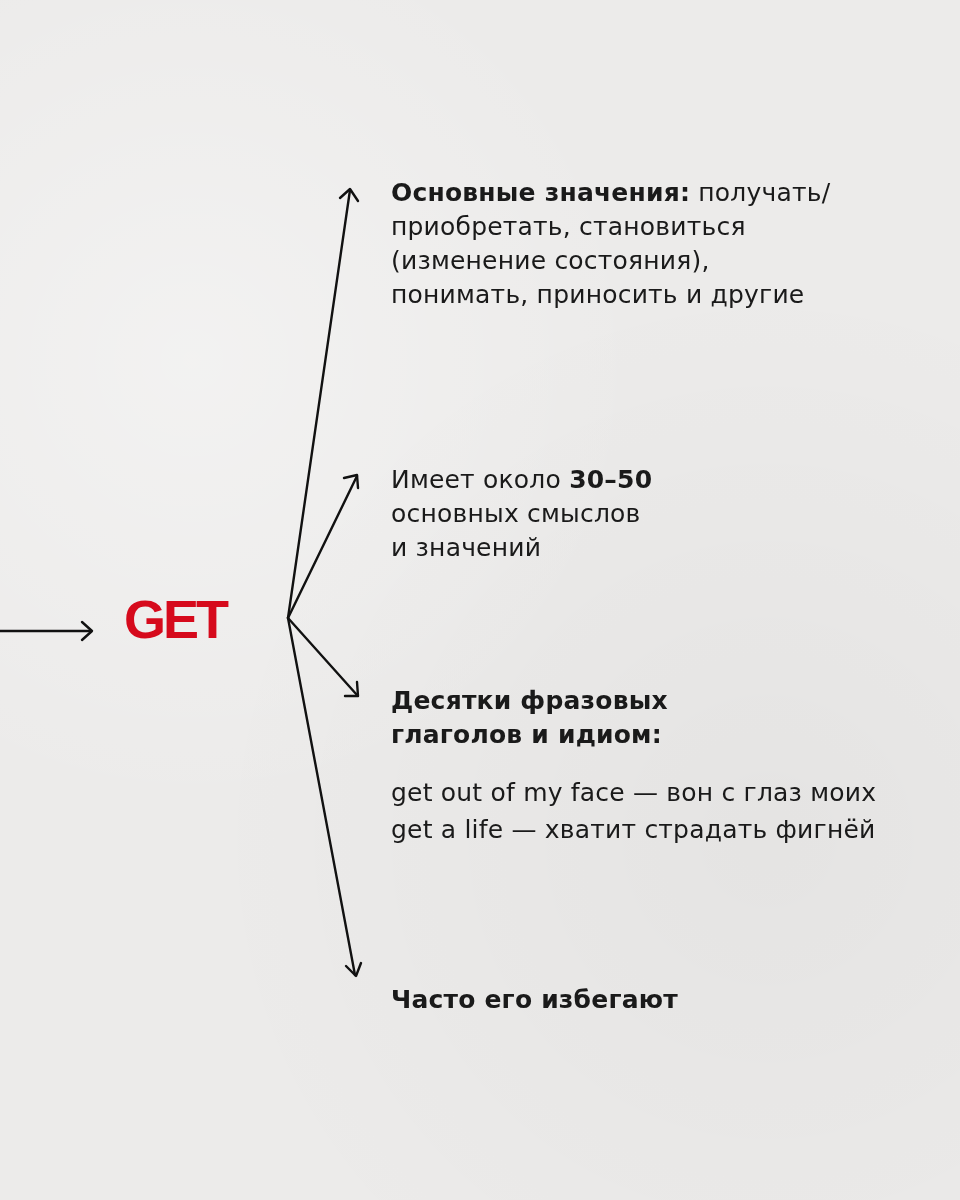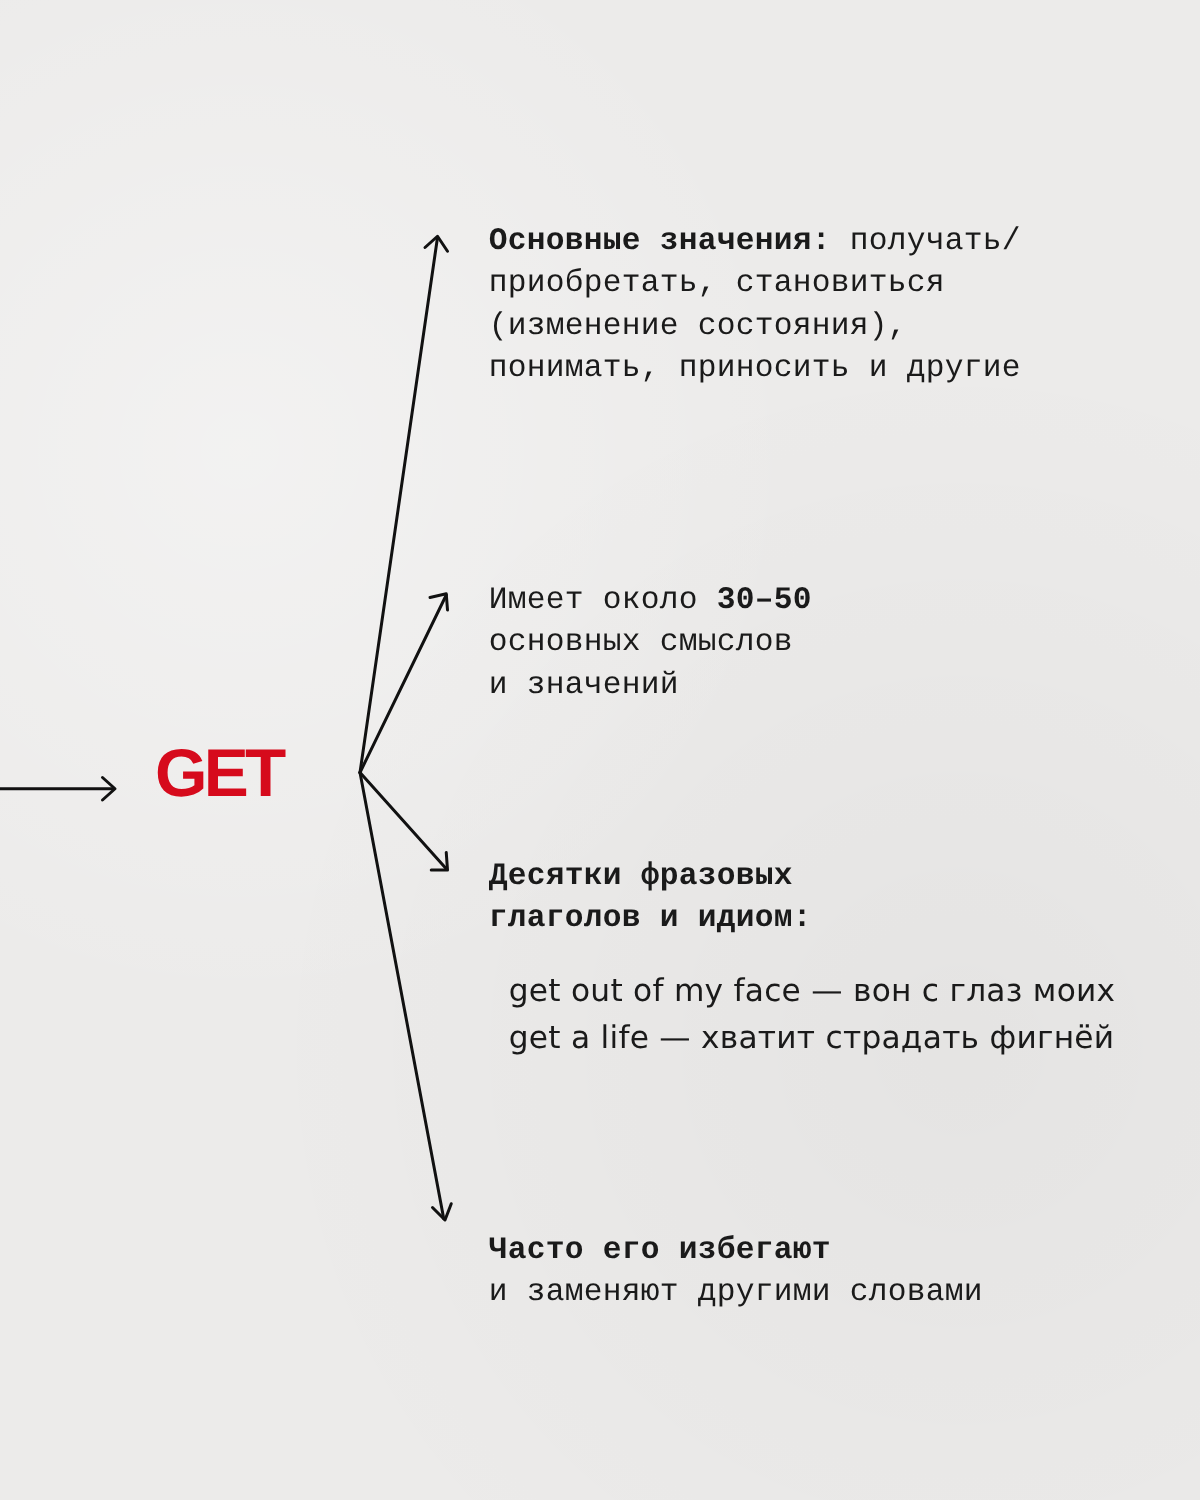--- a/index.html
+++ b/index.html
@@ -16,24 +16,24 @@
   .get {
     position: absolute; left: 124px; top: 592px;
     font-family: "Liberation Sans", sans-serif; font-weight: 700;
     font-size: 54px; letter-spacing: -3px; color: #d60a1c; line-height: 1;
   }
   .block { position: absolute; left: 391px; font-size: 25px; line-height: 34px; letter-spacing: 0.2px; }
   .block b { font-weight: 700; }
   .b1 { top: 176px; width: 540px; }
   .b2 { top: 463px; width: 340px; }
   .b3 { top: 684px; width: 520px; }
-  .b3 .idioms { margin-top: 22px; margin-left: 16px; }
+  .b3 .idioms { margin-top: 22px; }
   .b3 .idiom { display: block; line-height: 37px; }
   .b4 { top: 964px; width: 520px; margin-top: 19px; }
-  .line { display: block; font-family: Liberation Mono, monospace; }
+  .line { display: block; }
 </style>
 </head>
 <body>
 
 <svg class="arrows" viewBox="0 0 960 1200">
   <g stroke="#111" stroke-width="2.4" fill="none" stroke-linecap="round" stroke-linejoin="round">
 
     <g>
       <line x1="0" y1="631" x2="91" y2="631"></line>
       <polyline points="82,622 92,631 82,640"></polyline>
@@ -80,14 +80,13 @@
   <b class="line">Десятки фразовых</b>
   <b class="line">глаголов и идиом:</b>
   <div class="idioms">
     <span class="idiom">get out of my face — вон с глаз моих</span>
     <span class="idiom">get a life — хватит страдать фигнёй</span>
   </div>
 </div>
 
 <div class="block b4">
   <b class="line">Часто его избегают</b>
-  <span class="line">и заменяют другими словами</span>
 </div>
 
 </body></html>

